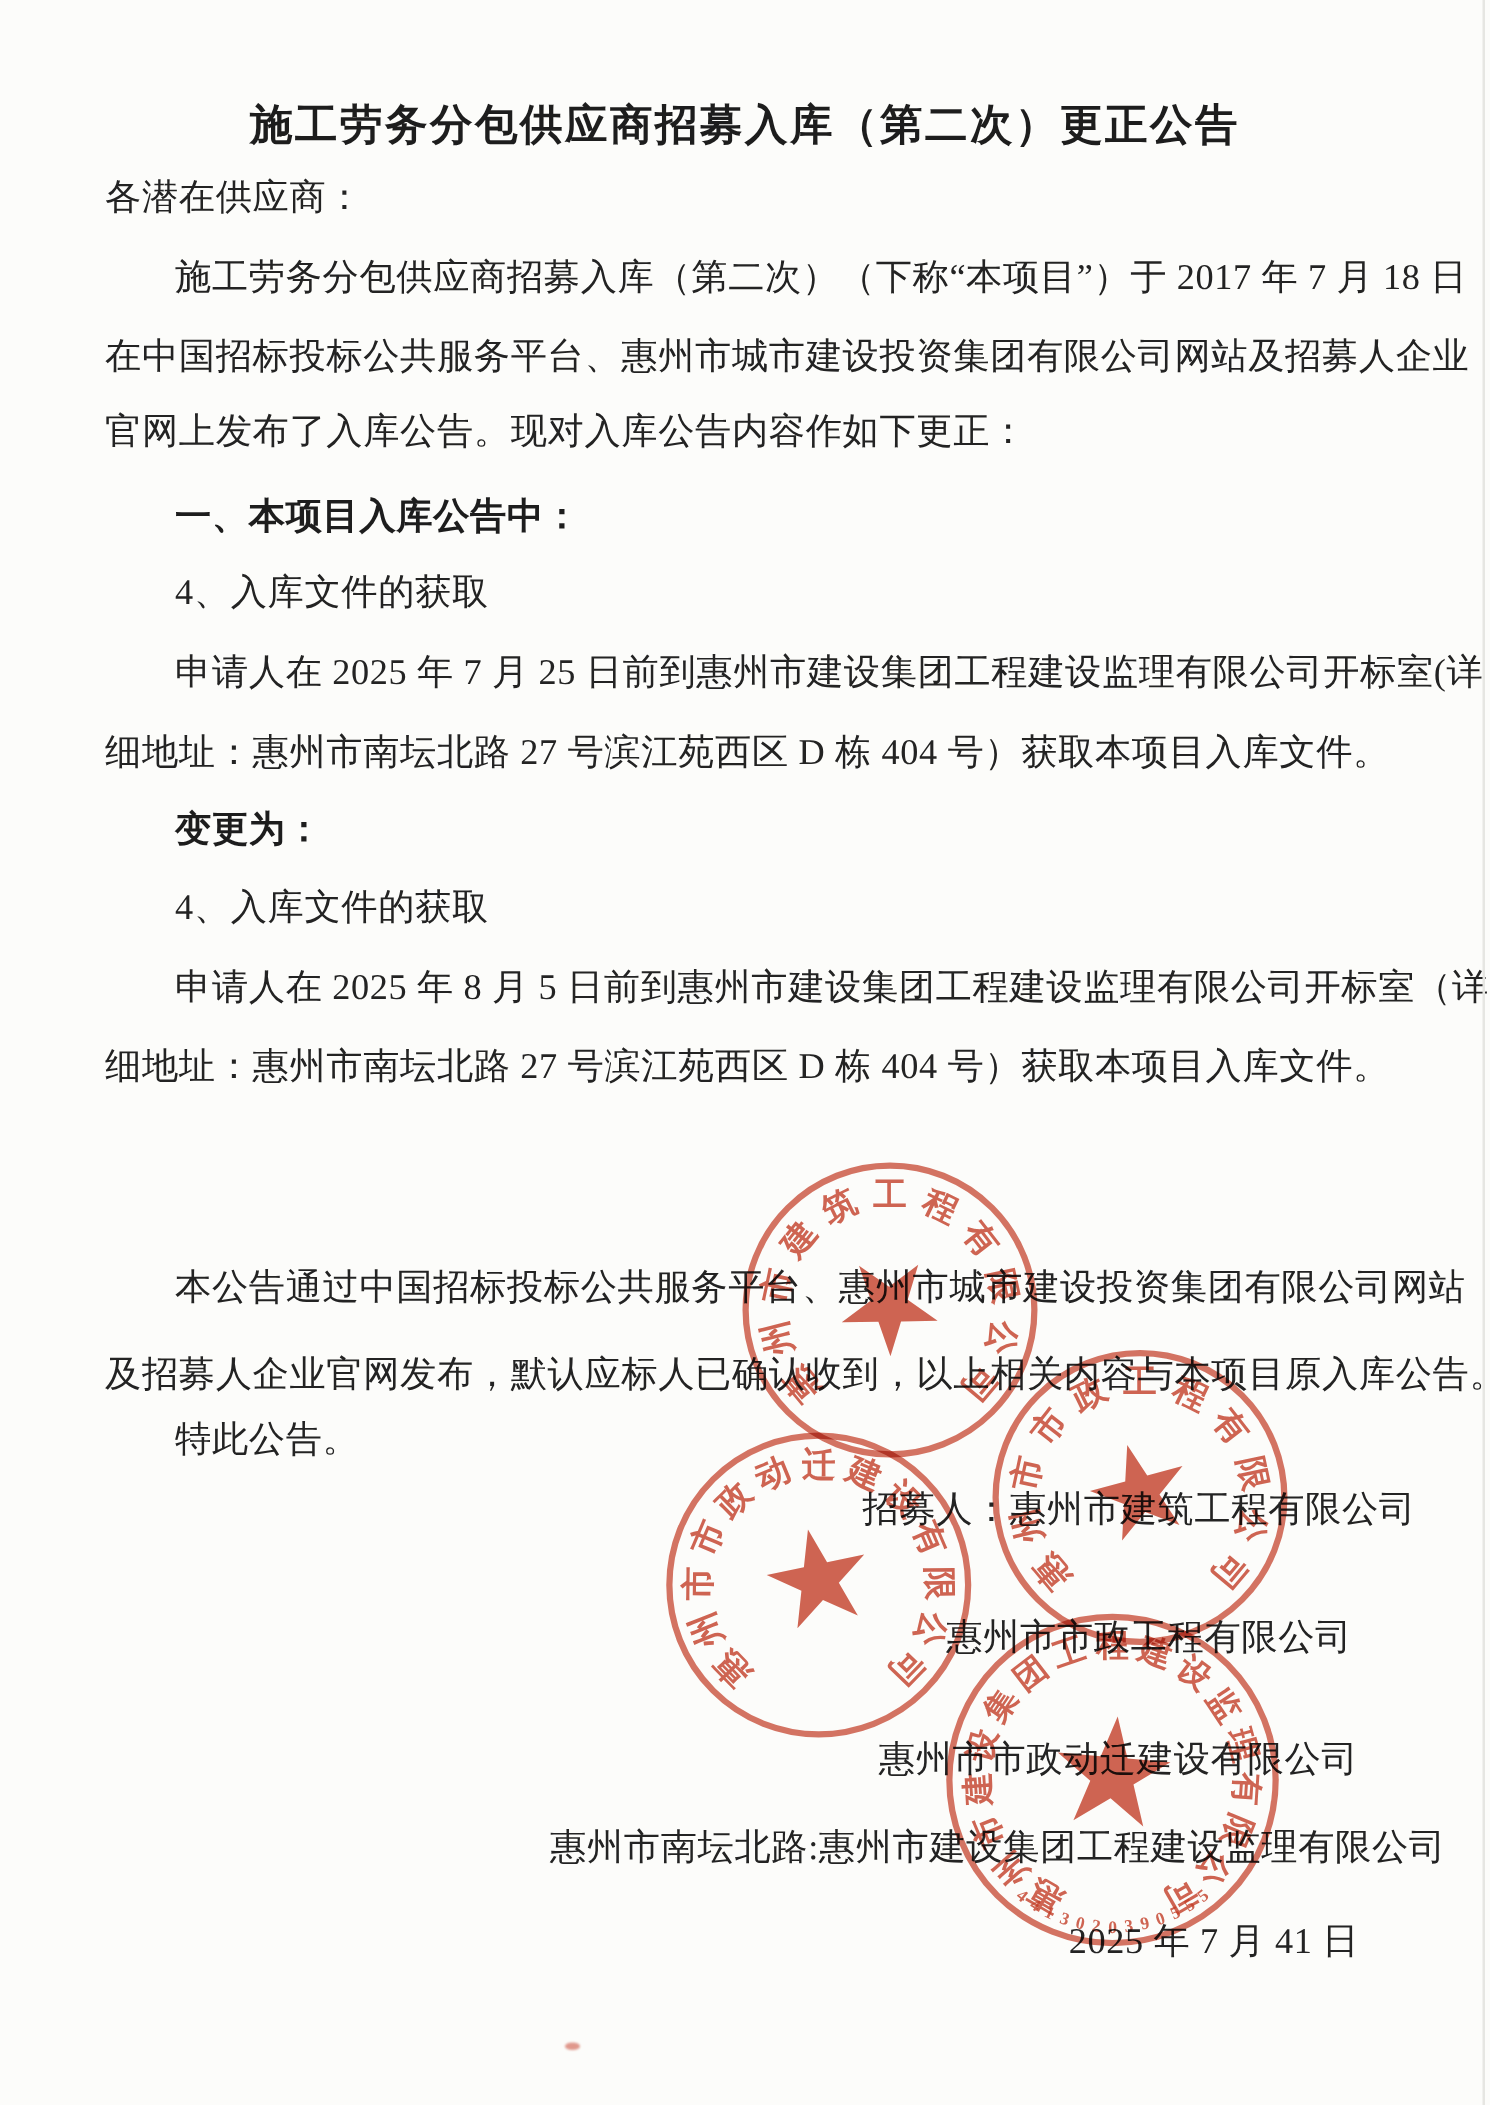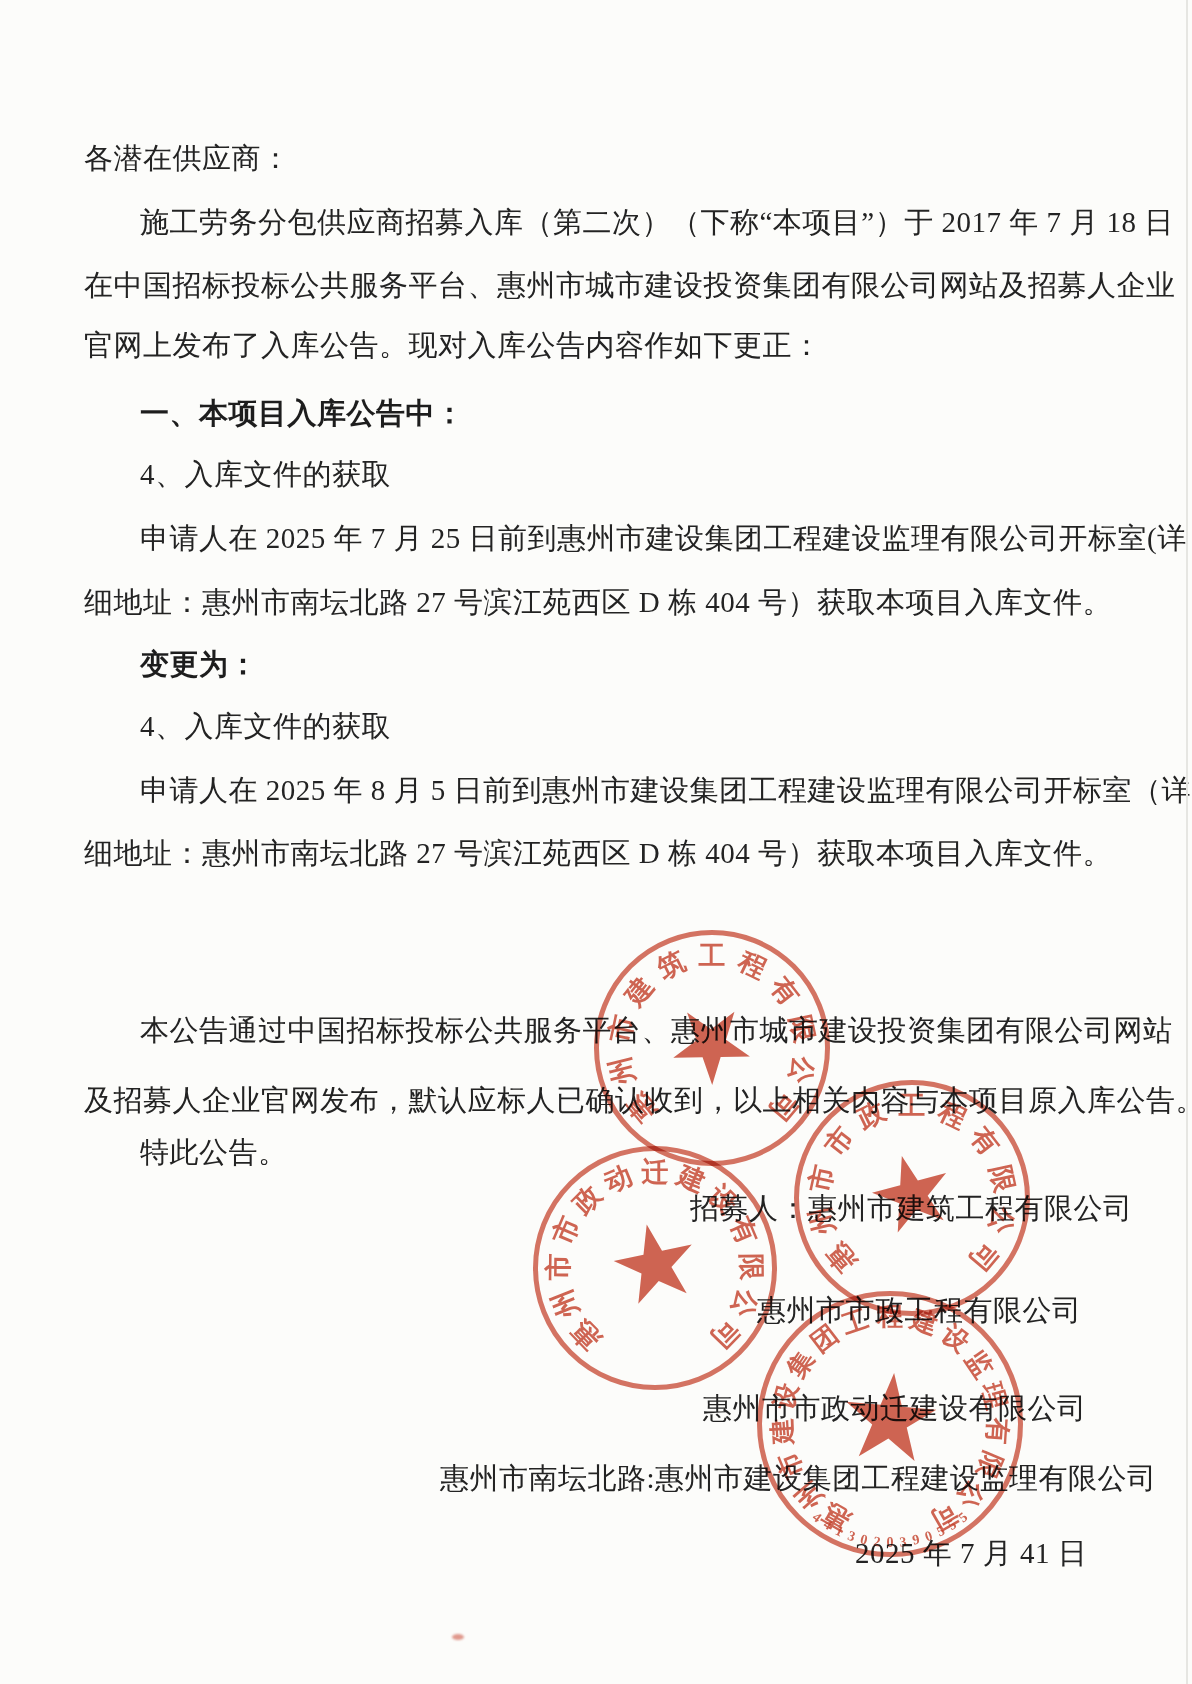--- a/index.html
+++ b/index.html
@@ -82,20 +82,21 @@
     right:4px;top:0;
     width:2px;height:1684px;
     background:#e6e6e2;
   }
 </style>
 </head>
 <body>
 
 <div class="page">
 
+  <h1 class="title">施工劳务分包供应商招募入库（第二次）更正公告</h1>
 
   <div class="line" style="left:84px;top:128px">各潜在供应商：</div>
   <div class="line" style="left:140px;top:192px">施工劳务分包供应商招募入库（第二次）（下称“本项目”）于 2017 年 7 月 18 日</div>
   <div class="line" style="left:84px;top:255px">在中国招标投标公共服务平台、惠州市城市建设投资集团有限公司网站及招募人企业</div>
   <div class="line" style="left:84px;top:315px">官网上发布了入库公告。现对入库公告内容作如下更正：</div>
   <div class="line bold" style="left:140px;top:383px">一、本项目入库公告中：</div>
   <div class="line" style="left:140px;top:444px">4、入库文件的获取</div>
   <div class="line" style="left:140px;top:508px">申请人在 2025 年 7 月 25 日前到惠州市建设集团工程建设监理有限公司开标室(详</div>
   <div class="line" style="left:84px;top:572px">细地址：惠州市南坛北路 27 号滨江苑西区 D 栋 404 号）获取本项目入库文件。</div>
   <div class="line bold" style="left:140px;top:634px">变更为：</div>

